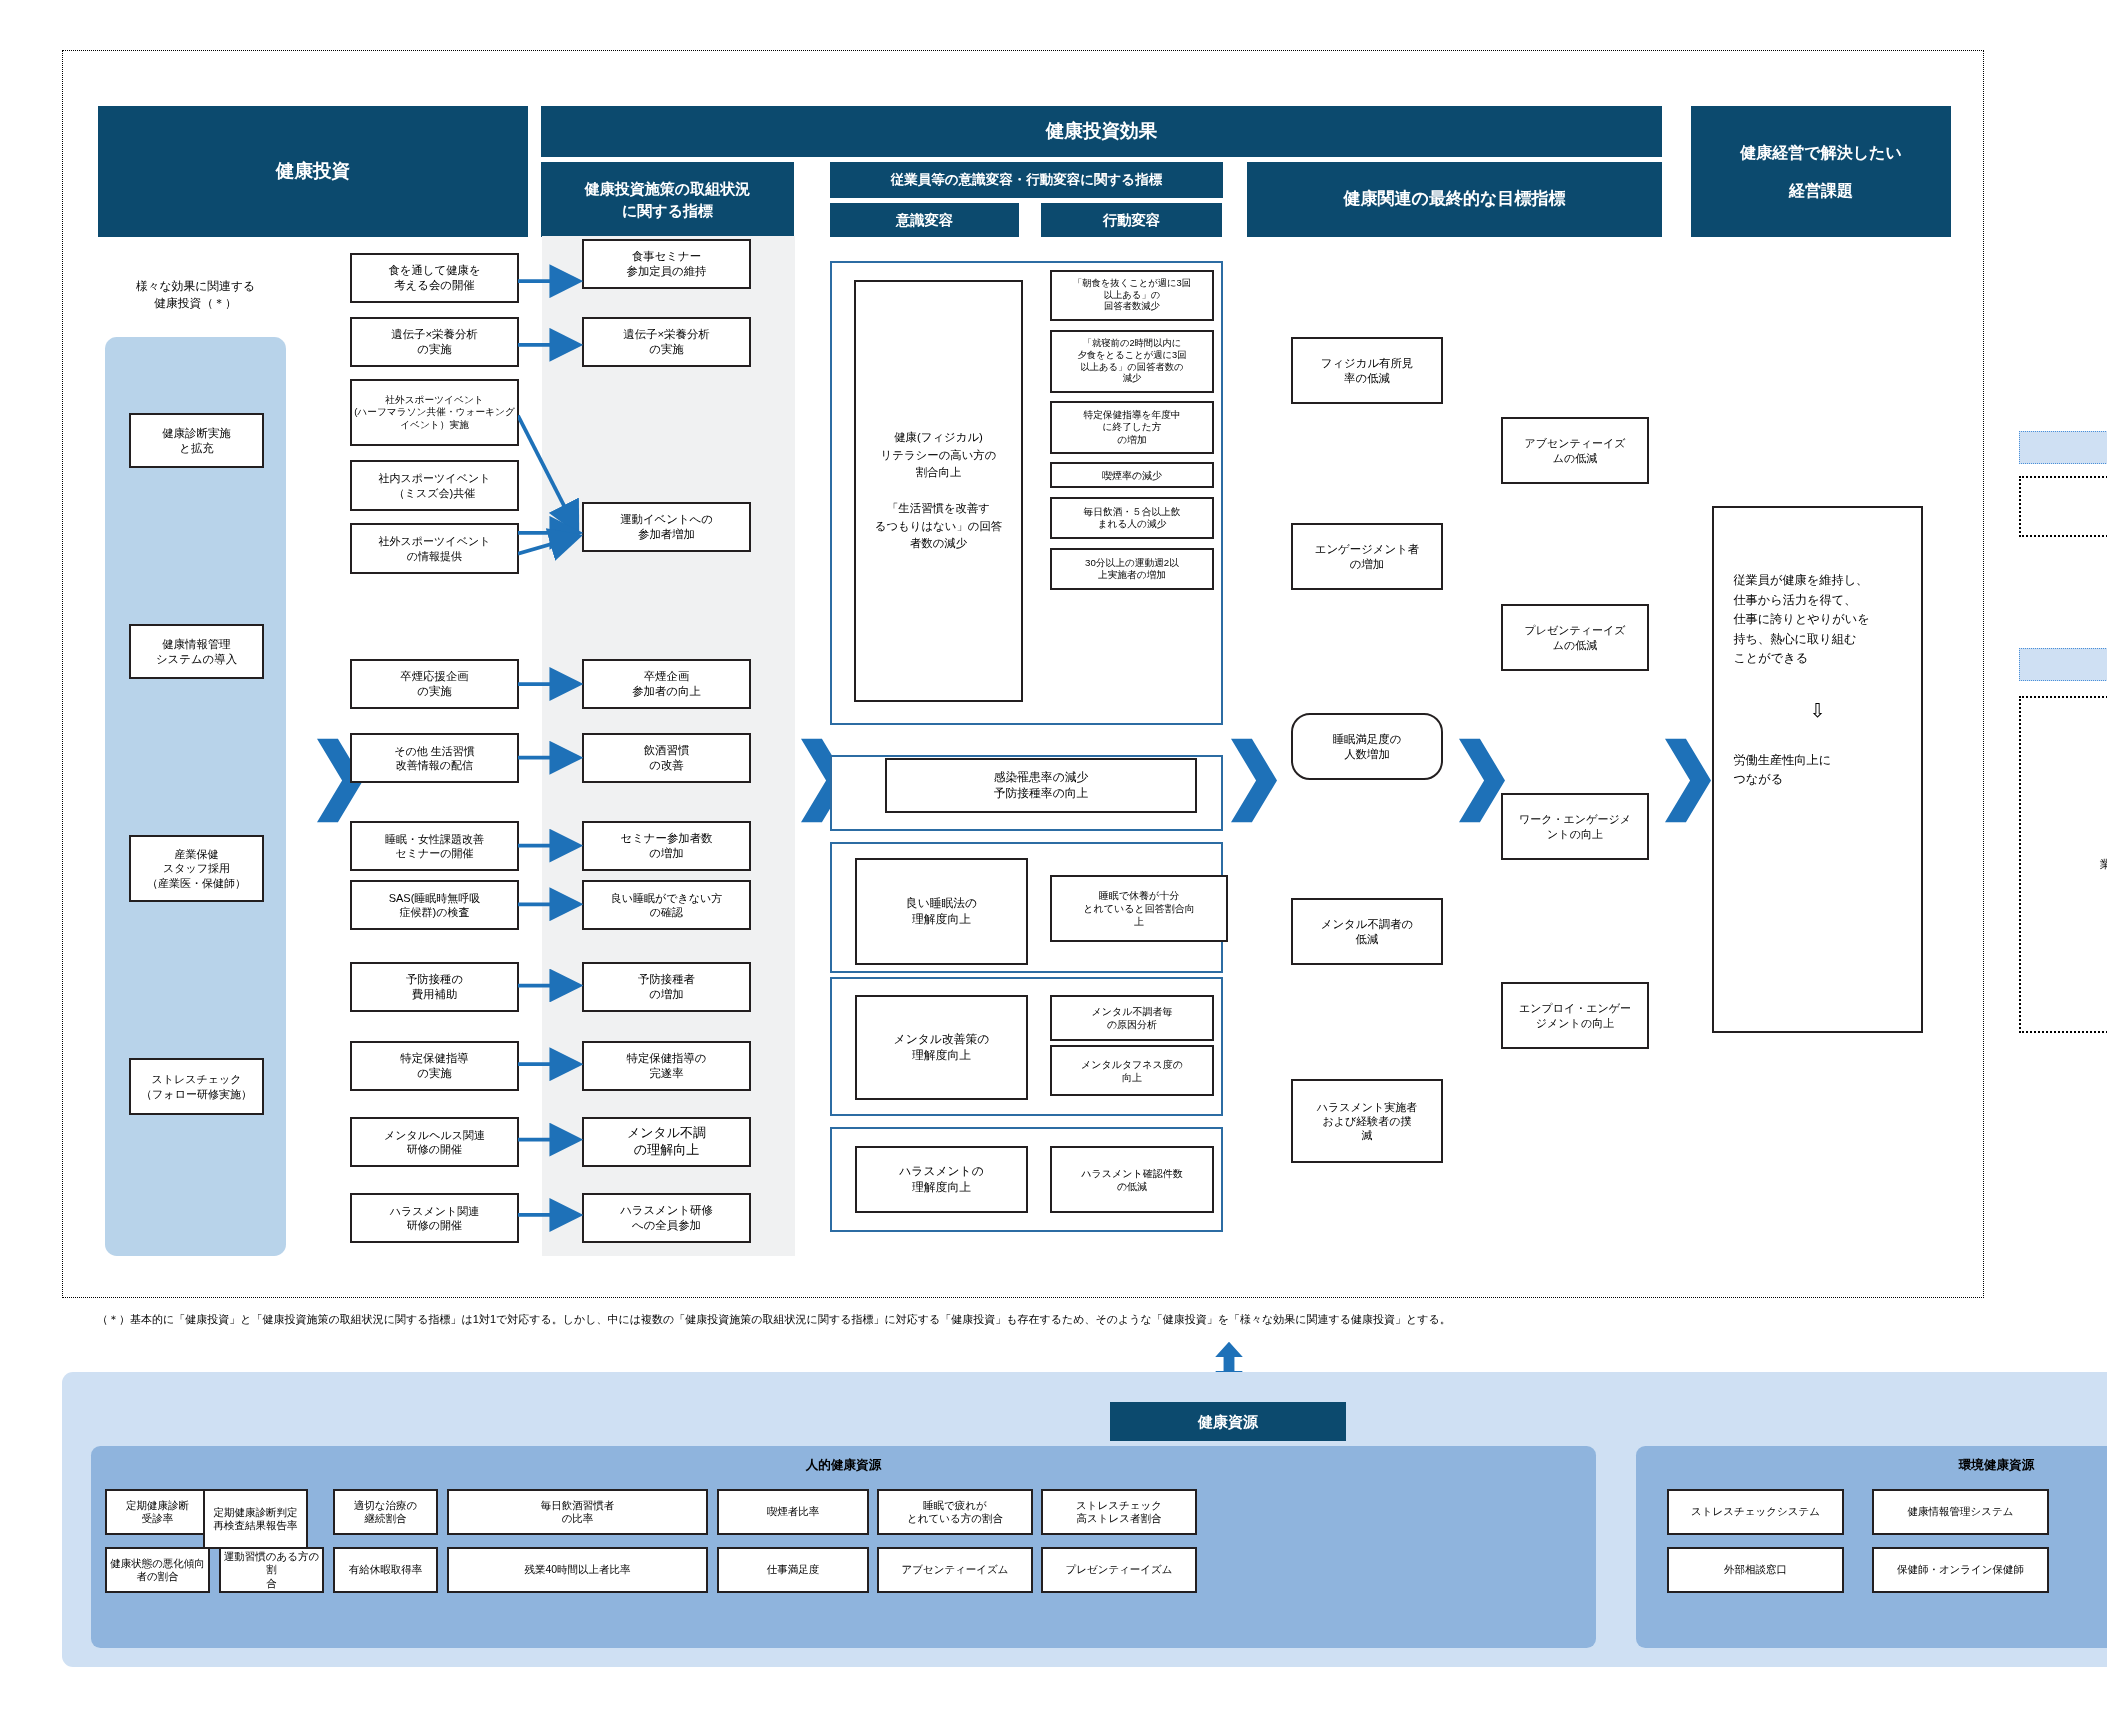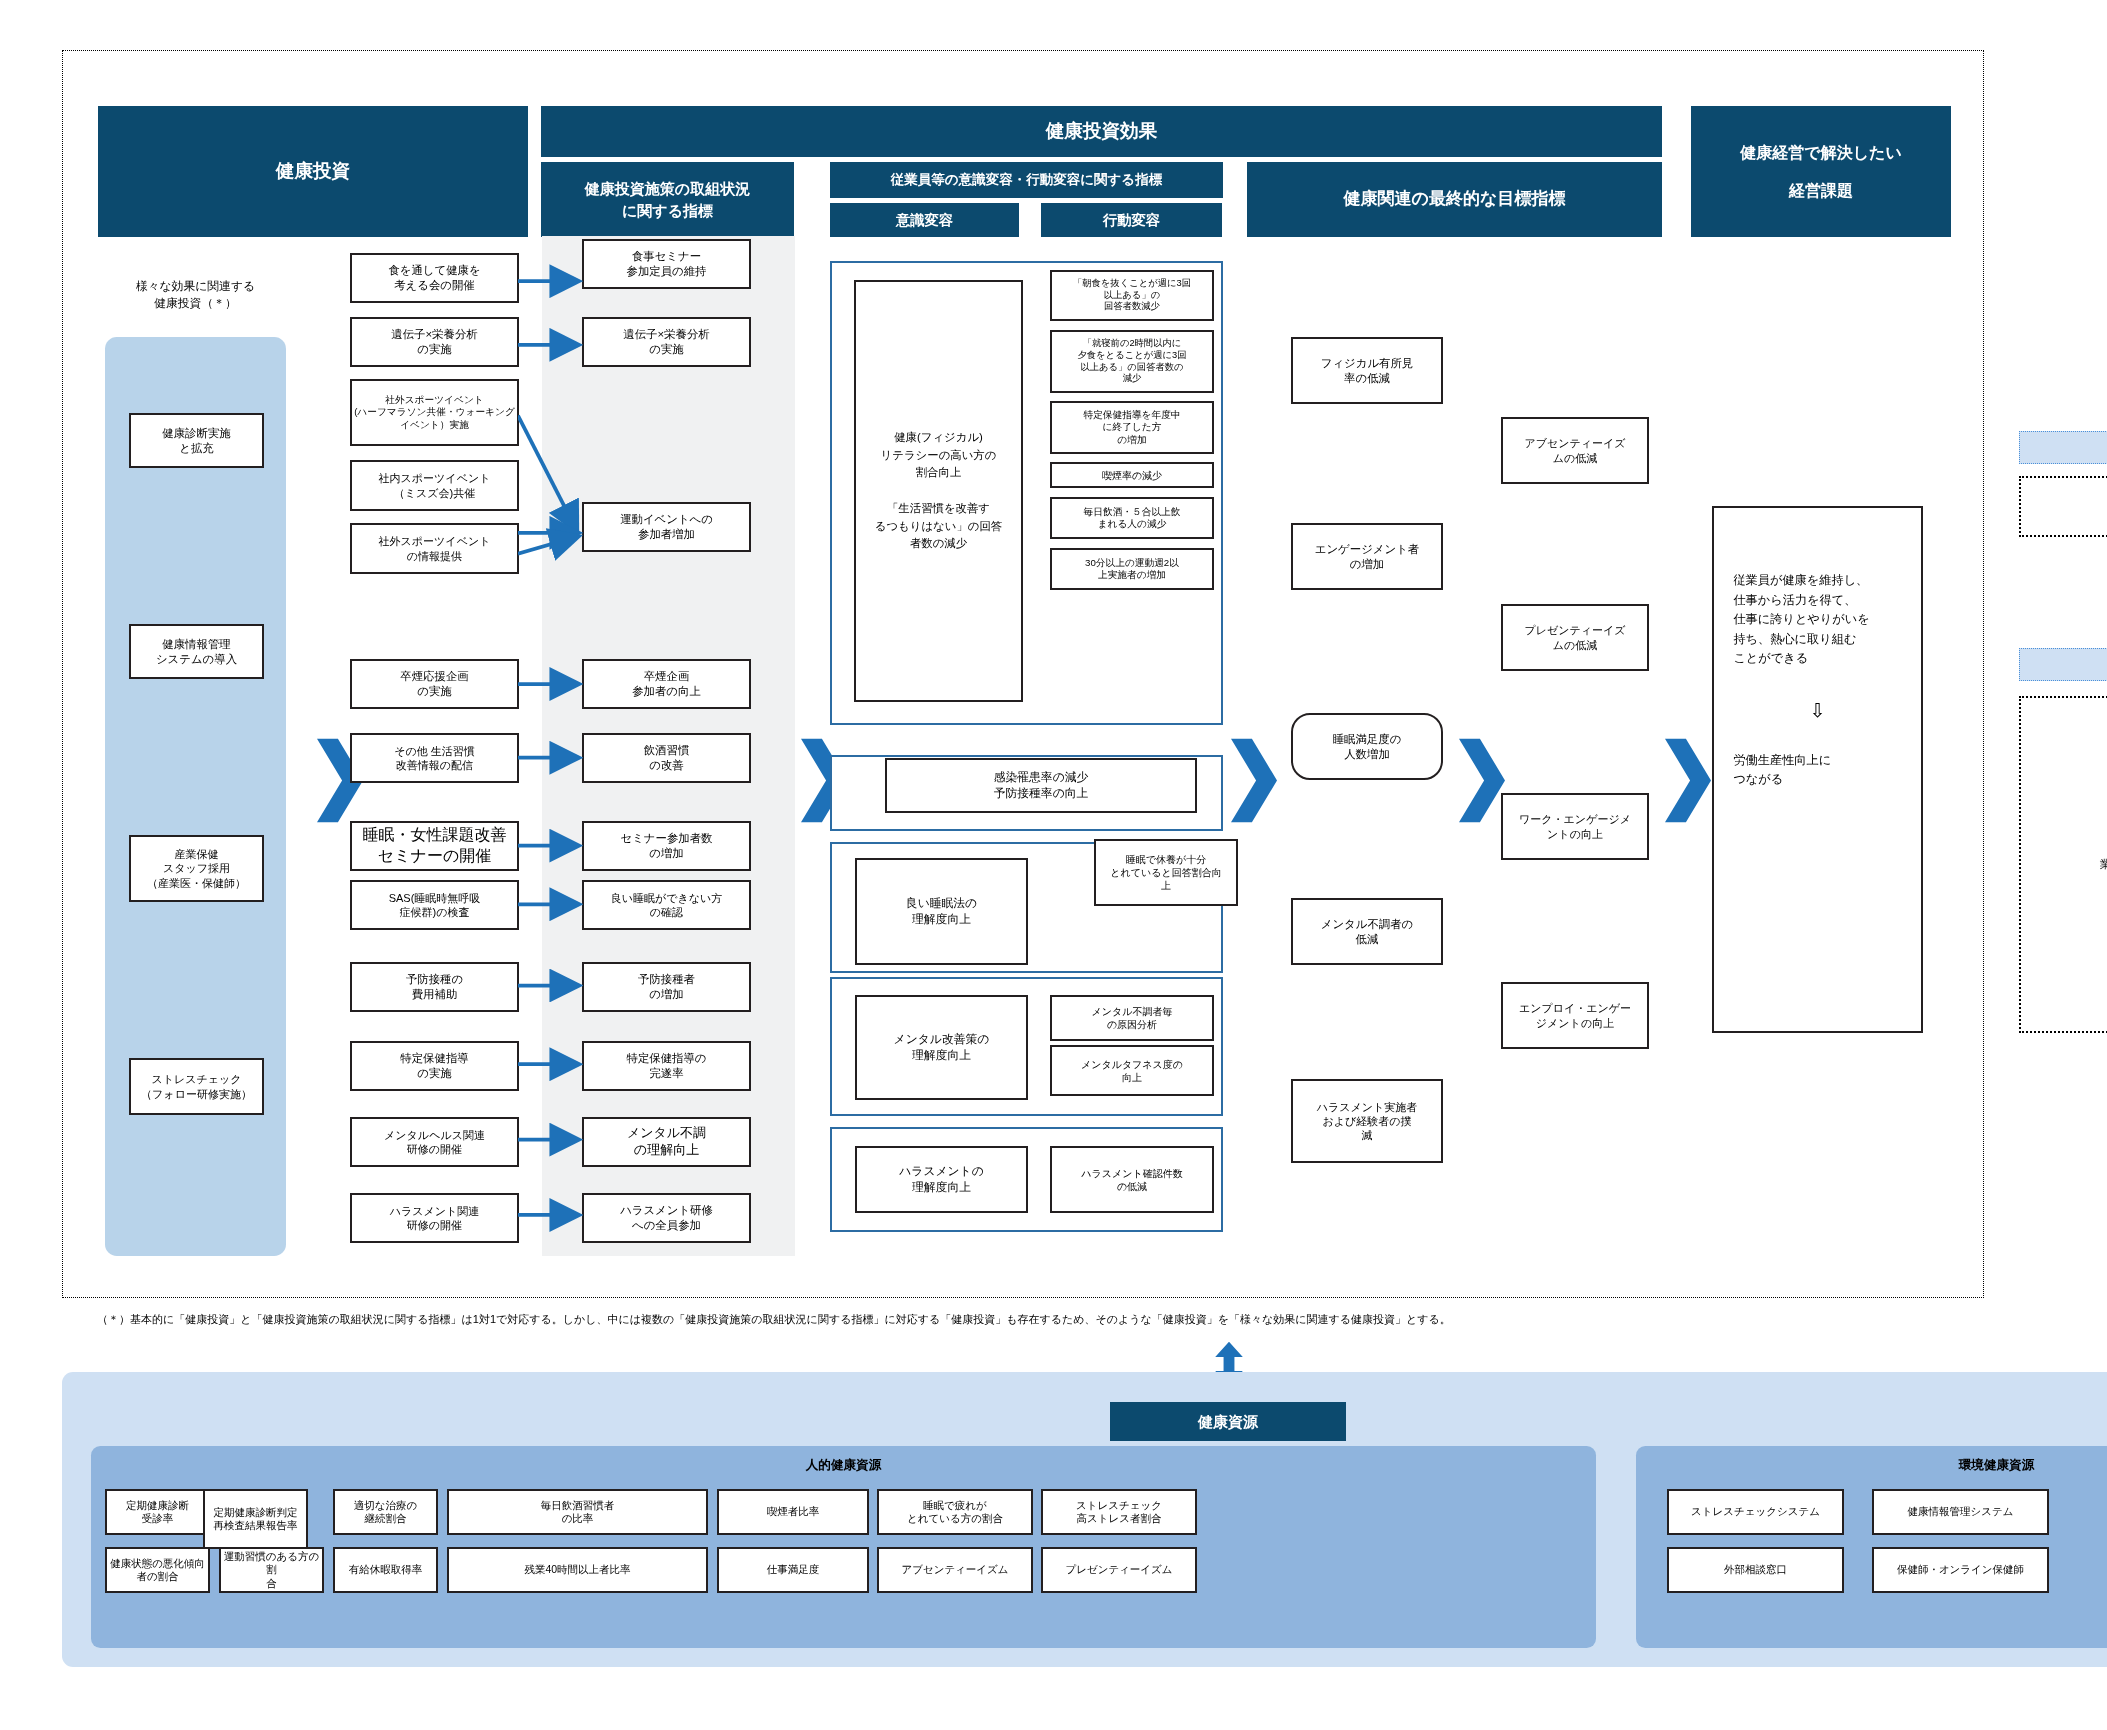--- a/index.html
+++ b/index.html
@@ -95,21 +95,21 @@
   <div class="abs wbox ctr" style="left:350px;top:379px;width:169px;height:67px;font-size:9.7px;white-space:pre-line;line-height:1.25;">社外スポーツイベント
 (ハーフマラソン共催・ウォーキングイベント）実施</div>
   <div class="abs wbox ctr" style="left:350px;top:460px;width:169px;height:51px;font-size:11px;white-space:pre-line;">社内スポーツイベント
 （ミスズ会)共催</div>
   <div class="abs wbox ctr" style="left:350px;top:523px;width:169px;height:51px;font-size:11px;white-space:pre-line;">社外スポーツイベント
 の情報提供</div>
   <div class="abs wbox ctr" style="left:350px;top:659px;width:169px;height:50px;font-size:11.4px;white-space:pre-line;">卒煙応援企画
 の実施</div>
   <div class="abs wbox ctr" style="left:350px;top:733px;width:169px;height:50px;font-size:11px;white-space:pre-line;">その他 生活習慣
 改善情報の配信</div>
-  <div class="abs wbox ctr" style="left:350px;top:821px;width:169px;height:50px;font-size:16px;white-space:pre-line;">睡眠・女性課題改善
+  <div class="abs wbox ctr" style="left:350px;top:821px;width:169px;height:50px;font-size:11px;white-space:pre-line;">睡眠・女性課題改善
 セミナーの開催</div>
   <div class="abs wbox ctr" style="left:350px;top:880px;width:169px;height:50px;font-size:11px;white-space:pre-line;">SAS(睡眠時無呼吸
 症候群)の検査</div>
   <div class="abs wbox ctr" style="left:350px;top:962px;width:169px;height:50px;font-size:11.4px;white-space:pre-line;">予防接種の
 費用補助</div>
   <div class="abs wbox ctr" style="left:350px;top:1041px;width:169px;height:50px;font-size:11.4px;white-space:pre-line;">特定保健指導
 の実施</div>
   <div class="abs wbox ctr" style="left:350px;top:1117px;width:169px;height:50px;font-size:11px;white-space:pre-line;">メンタルヘルス関連
 研修の開催</div>
   <div class="abs wbox ctr" style="left:350px;top:1193px;width:169px;height:50px;font-size:11px;white-space:pre-line;">ハラスメント関連
@@ -192,21 +192,21 @@
   <div class="abs wbox ctr" style="left:1050px;top:548px;width:164px;height:42px;font-size:9.7px;white-space:pre-line;line-height:1.25;">30分以上の運動週2以
 上実施者の増加</div>
 
   <div class="abs grp" style="left:830px;top:755px;width:393px;height:76px;"></div>
   <div class="abs wbox ctr" style="left:885px;top:758px;width:312px;height:55px;font-size:11.8px;white-space:pre-line;">感染罹患率の減少
 予防接種率の向上</div>
 
   <div class="abs grp" style="left:830px;top:842px;width:393px;height:131px;"></div>
   <div class="abs wbox ctr" style="left:855px;top:858px;width:173px;height:107px;font-size:11.8px;white-space:pre-line;">良い睡眠法の
 理解度向上</div>
-  <div class="abs wbox ctr" style="left:1050px;top:839px;width:144px;height:67px;font-size:10px;white-space:pre-line;line-height:1.3;margin-left:44px;">睡眠で休養が十分
+  <div class="abs wbox ctr" style="left:1050px;top:875px;width:178px;height:67px;font-size:10px;white-space:pre-line;line-height:1.3;">睡眠で休養が十分
 とれていると回答割合向
 上</div>
 
   <div class="abs grp" style="left:830px;top:977px;width:393px;height:139px;"></div>
   <div class="abs wbox ctr" style="left:855px;top:995px;width:173px;height:105px;font-size:11.8px;white-space:pre-line;">メンタル改善策の
 理解度向上</div>
   <div class="abs wbox ctr" style="left:1050px;top:995px;width:164px;height:46px;font-size:10px;white-space:pre-line;line-height:1.3;">メンタル不調者毎
 の原因分析</div>
   <div class="abs wbox ctr" style="left:1050px;top:1045px;width:164px;height:51px;font-size:10px;white-space:pre-line;line-height:1.3;">メンタルタフネス度の
 向上</div>

